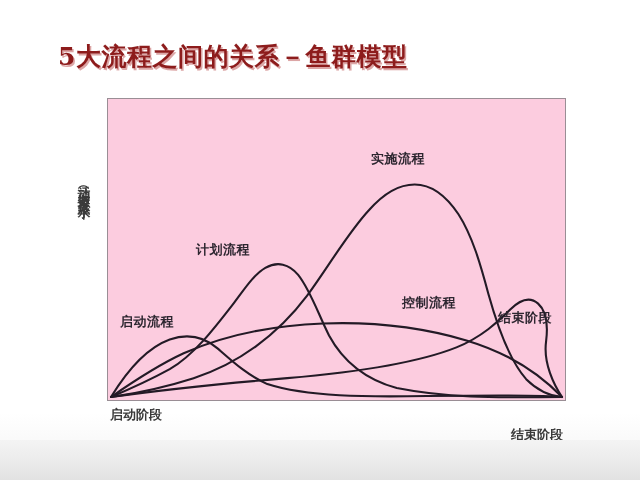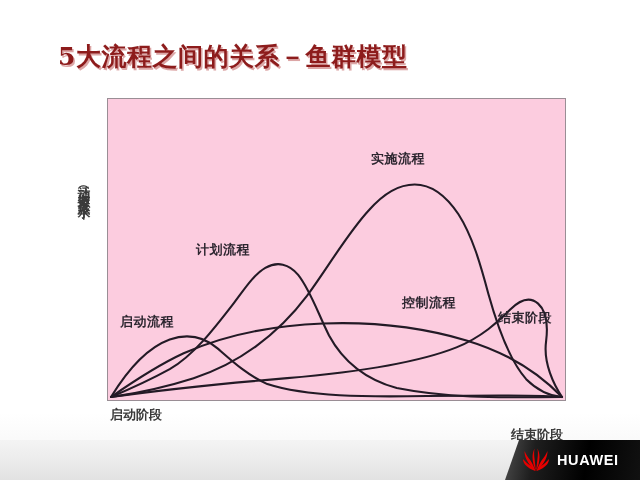--- a/index.html
+++ b/index.html
@@ -216,27 +216,14 @@
   <div class="x-axis-label" id="x-label-start">启动阶段</div>
   <div class="x-axis-label" id="x-label-end">结束阶段</div>
 
   <div id="footer-rule"></div>
   <div id="footer">
     
     
     
   </div>
 
-  <div id="logo-panel">
-    <svg id="logo-mark" viewBox="0 0 52 48">
-      <g fill="#e60000">
-        <path d="M26 46 C22 38 19 28 19 18 C19 11 21 5 23 1 C22 8 22 14 23 21 C24 30 25 39 26 46 Z"></path>
-        <path d="M26 46 C30 38 33 28 33 18 C33 11 31 5 29 1 C30 8 30 14 29 21 C28 30 27 39 26 46 Z"></path>
-        <path d="M25 46 C18 40 11 32 7 23 C4 17 3 11 3 6 C6 13 10 19 15 25 C19 31 23 40 25 46 Z"></path>
-        <path d="M27 46 C34 40 41 32 45 23 C48 17 49 11 49 6 C46 13 42 19 37 25 C33 31 29 40 27 46 Z"></path>
-        <path d="M25 46 C16 43 8 38 4 33 C1 29 0 25 0 22 C4 27 10 32 16 36 C20 39 23 43 25 46 Z"></path>
-        <path d="M27 46 C36 43 44 38 48 33 C51 29 52 25 52 22 C48 27 42 32 36 36 C32 39 29 43 27 46 Z"></path>
-      </g>
-    </svg>
-    <div id="logo-wordmark">HUAWEI</div>
-  </div>
 
 </div>
 
 </body></html>

